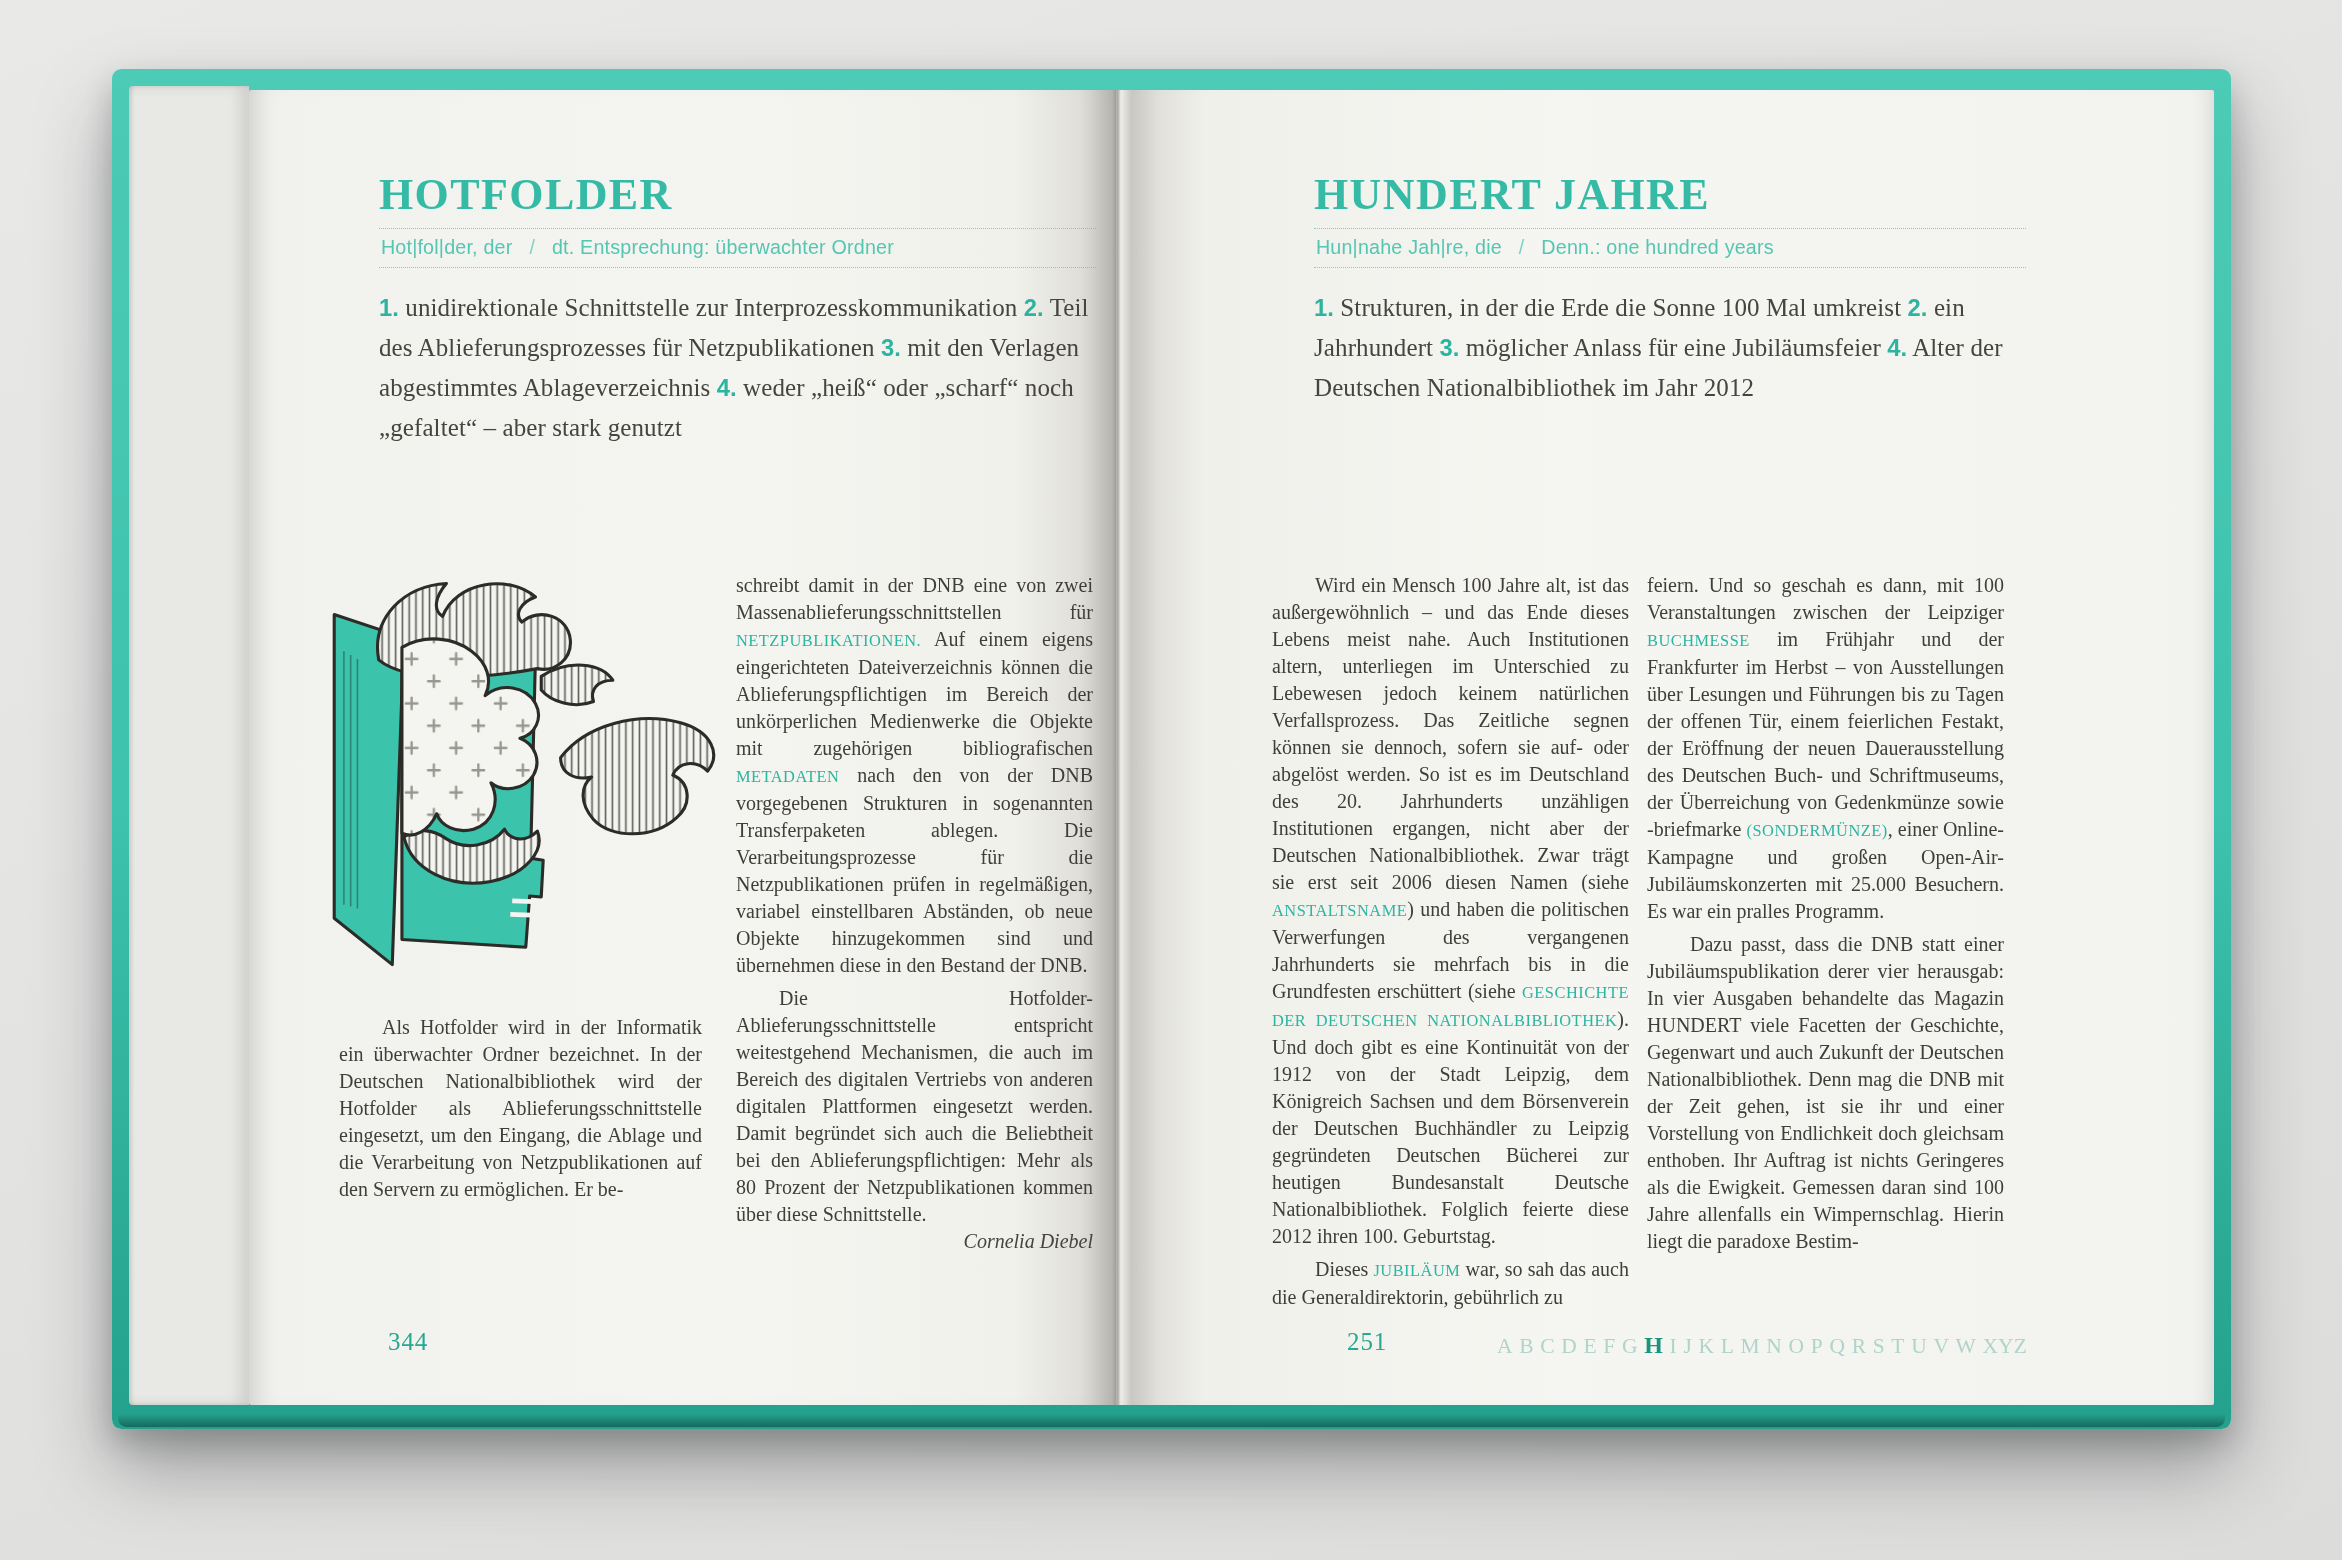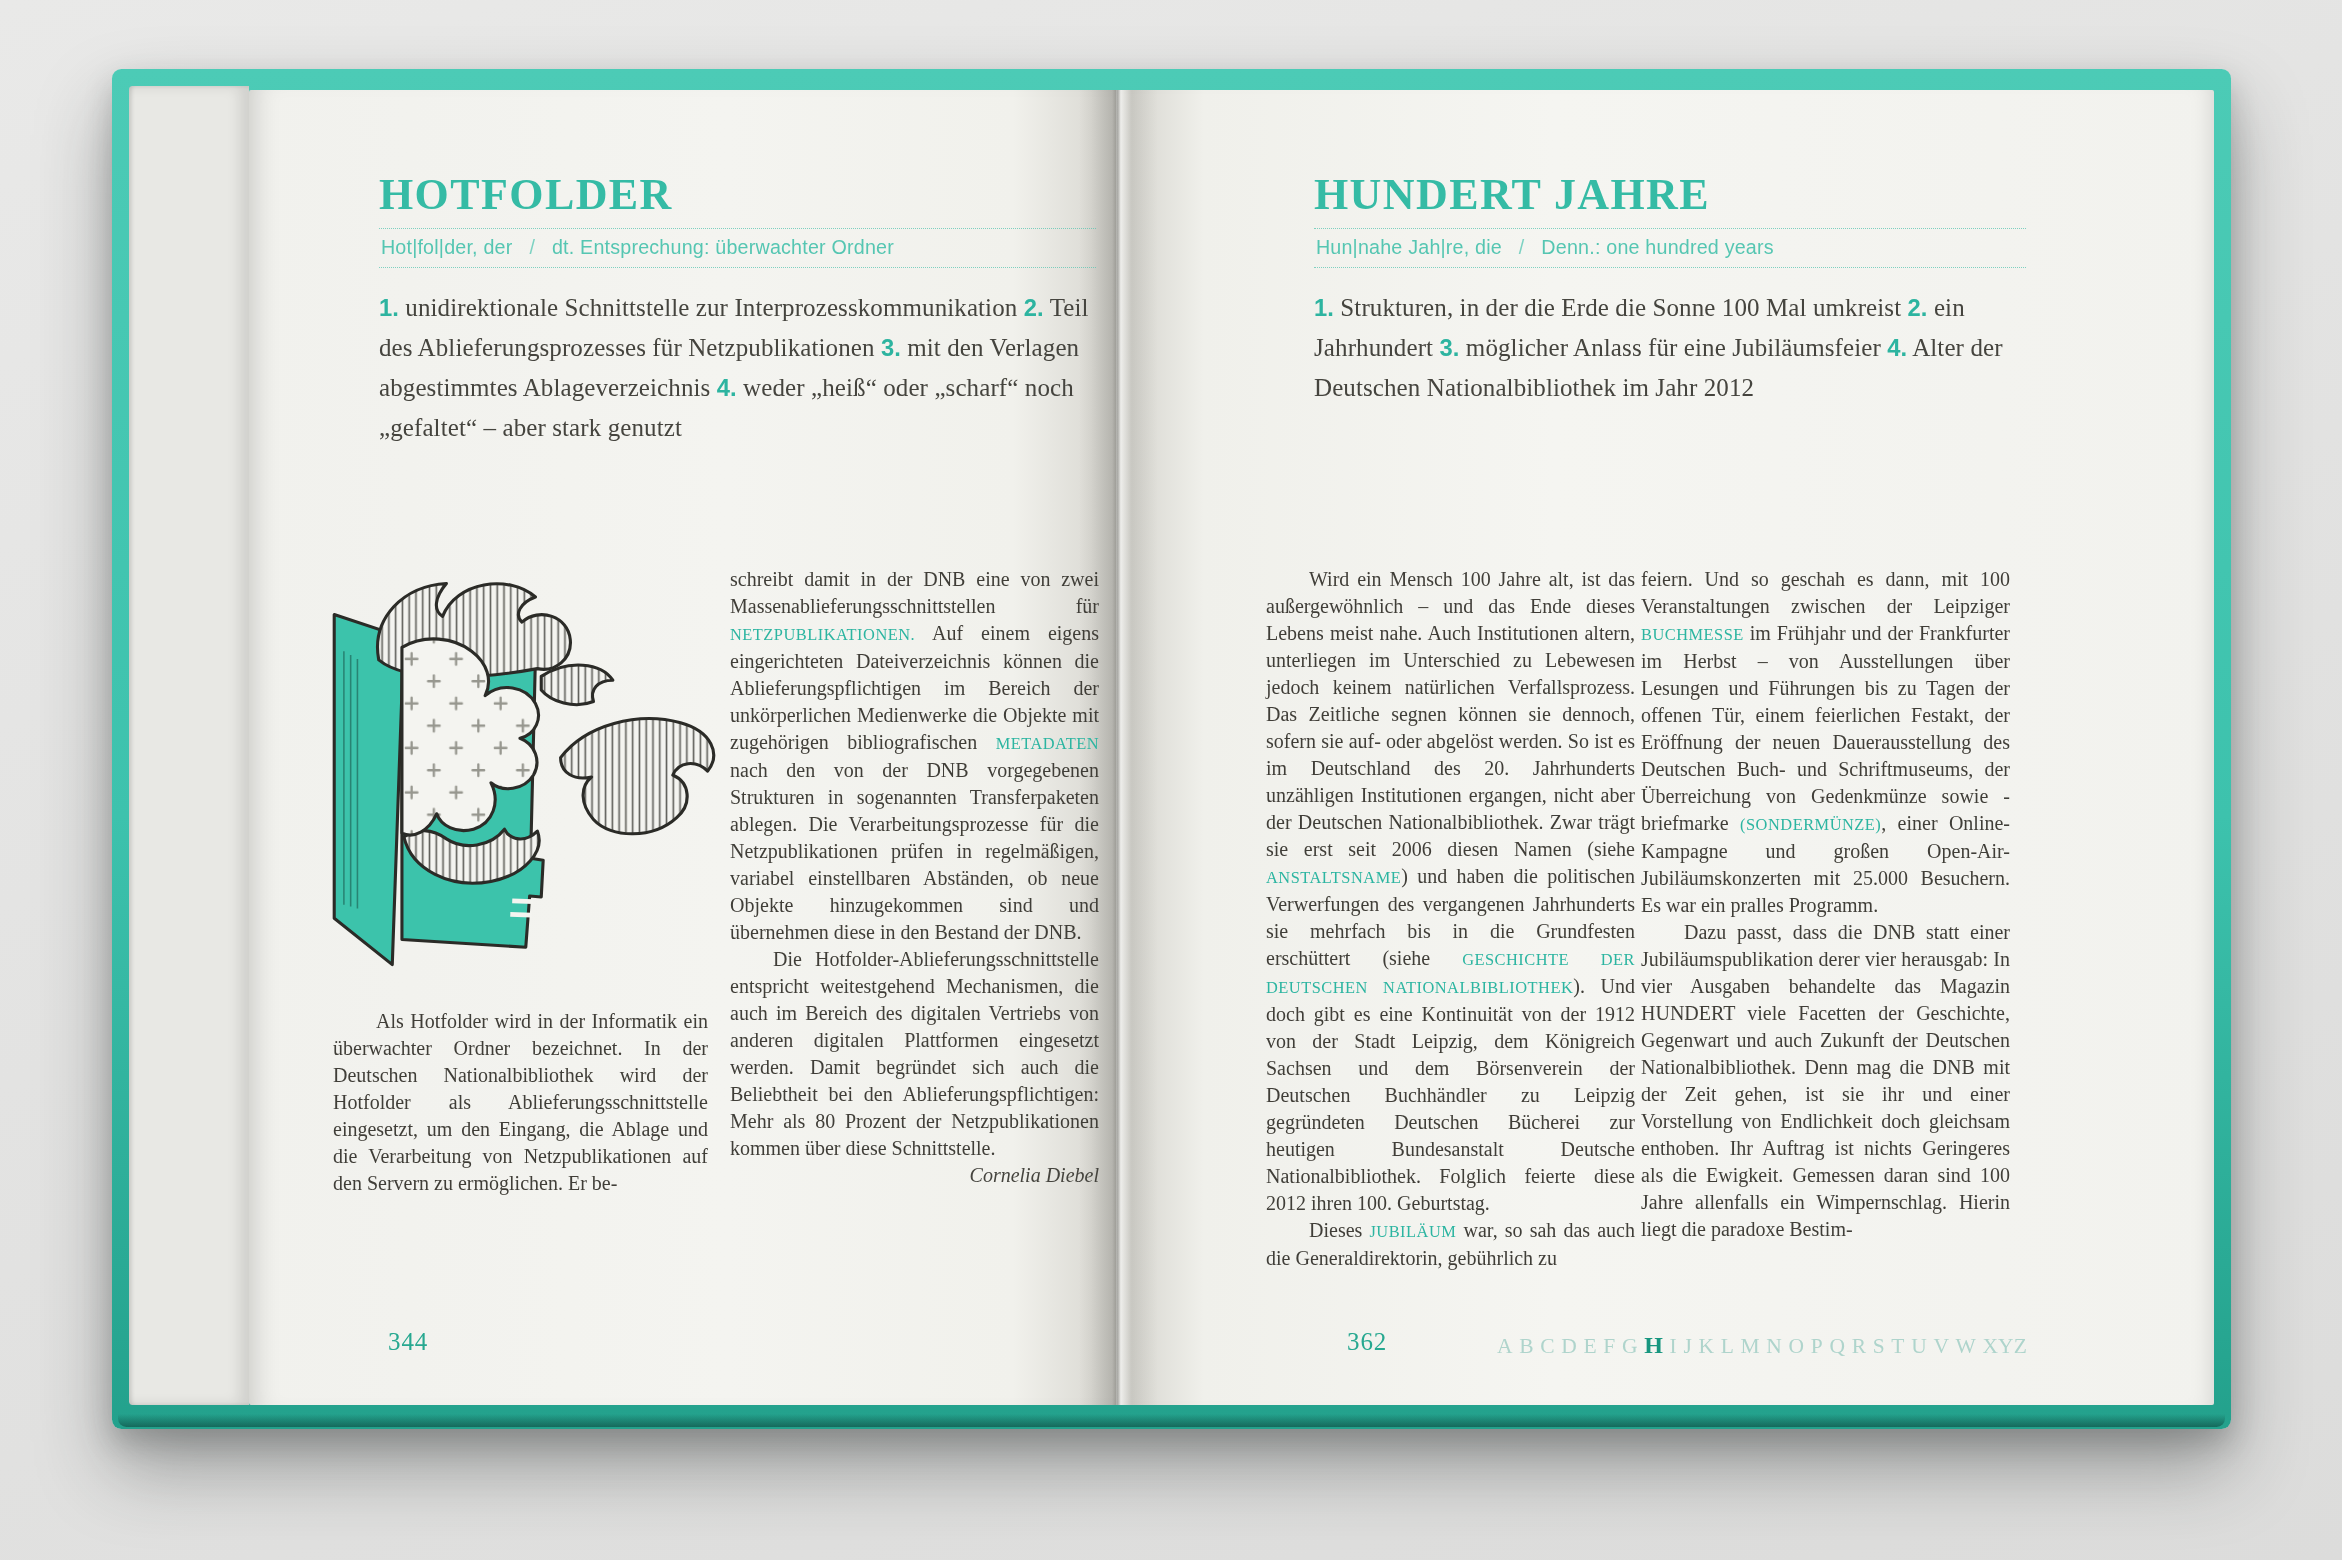--- a/index.html
+++ b/index.html
@@ -67,21 +67,21 @@
     letter-spacing:0.1px;
     margin-top:11px;
   }
   .lead .num,.para .num{
     font-family:"Liberation Sans",sans-serif;font-weight:700;color:#2db4a0;
     font-size:.95em;
   }
   .colblock{position:absolute;}
   .para{
     font-size:20px;line-height:27px;color:#403e38;text-align:justify;
-    margin:0;hyphens:auto;-webkit-hyphens:auto;
+    margin:6px;hyphens:auto;-webkit-hyphens:auto;
   }
   .para.indent{text-indent:43px;}
   .para .kw{
     color:#2cb5a1;text-transform:uppercase;font-size:.82em;letter-spacing:0.5px;
   }
   .para .sig{
     float:right;font-style:italic;color:#45443e;
   }
   .pagenum{
     font-size:25px;color:#27a890;letter-spacing:0.9px;font-weight:400;
@@ -194,21 +194,21 @@
 
     <div class="colblock rp-col1">
         <p class="para indent"><span>Wird ein Mensch 100 Jahre alt, ist das außergewöhnlich – und das Ende dieses Lebens meist nahe. Auch Institutionen altern, unterliegen im Unterschied zu Lebewesen jedoch keinem natürlichen Verfallsprozess. Das Zeitliche segnen können sie dennoch, sofern sie auf- oder abgelöst werden. So ist es im Deutschland des 20. Jahrhunderts unzähligen Institutionen ergangen, nicht aber der Deutschen Nationalbibliothek. Zwar trägt sie erst seit 2006 diesen Namen (siehe </span><span class="kw">Anstaltsname</span><span>) und haben die politischen Verwerfungen des vergangenen Jahrhunderts sie mehrfach bis in die Grundfesten erschüttert (siehe </span><span class="kw">Geschichte der Deutschen Nationalbibliothek</span><span>). Und doch gibt es eine Kontinuität von der 1912 von der Stadt Leipzig, dem Königreich Sachsen und dem Börsenverein der Deutschen Buchhändler zu Leipzig gegründeten Deutschen Bücherei zur heutigen Bundesanstalt Deutsche Nationalbibliothek. Folglich feierte diese 2012 ihren 100. Geburtstag.</span></p>
         <p class="para indent"><span>Dieses </span><span class="kw">Jubiläum</span><span> war, so sah das auch die Generaldirektorin, gebührlich zu</span></p>
       </div>
     <div class="colblock rp-col2">
         <p class="para"><span>feiern. Und so geschah es dann, mit 100 Veranstaltungen zwischen der Leipziger </span><span class="kw">Buchmesse</span><span> im Frühjahr und der Frankfurter im Herbst – von Ausstellungen über Lesungen und Führungen bis zu Tagen der offenen Tür, einem feierlichen Festakt, der Eröffnung der neuen Dauerausstellung des Deutschen Buch- und Schriftmuseums, der Überreichung von Gedenkmünze sowie -briefmarke </span><span class="kw">(Sondermünze)</span><span>, einer Online-Kampagne und großen Open-Air-Jubiläumskonzerten mit 25.000 Besuchern. Es war ein pralles Programm.</span></p>
         <p class="para indent"><span>Dazu passt, dass die DNB statt einer Jubiläumspublikation derer vier herausgab: In vier Ausgaben behandelte das Magazin HUNDERT viele Facetten der Geschichte, Gegenwart und auch Zukunft der Deutschen Nationalbibliothek. Denn mag die DNB mit der Zeit gehen, ist sie ihr und einer Vorstellung von Endlichkeit doch gleichsam enthoben. Ihr Auftrag ist nichts Geringeres als die Ewigkeit. Gemessen daran sind 100 Jahre allenfalls ein Wimpernschlag. Hierin liegt die paradoxe Bestim-</span></p>
       </div>
 
-    <div class="rp-num pagenum">362</div>
+    <div class="rp-num pagenum">251</div>
 
     <div class="rp-alpha alphabet">
         <span class="letter">A</span>
         <span class="letter">B</span>
         <span class="letter">C</span>
         <span class="letter">D</span>
         <span class="letter">E</span>
         <span class="letter">F</span>
         <span class="letter">G</span>
         <span class="letter active">H</span>

